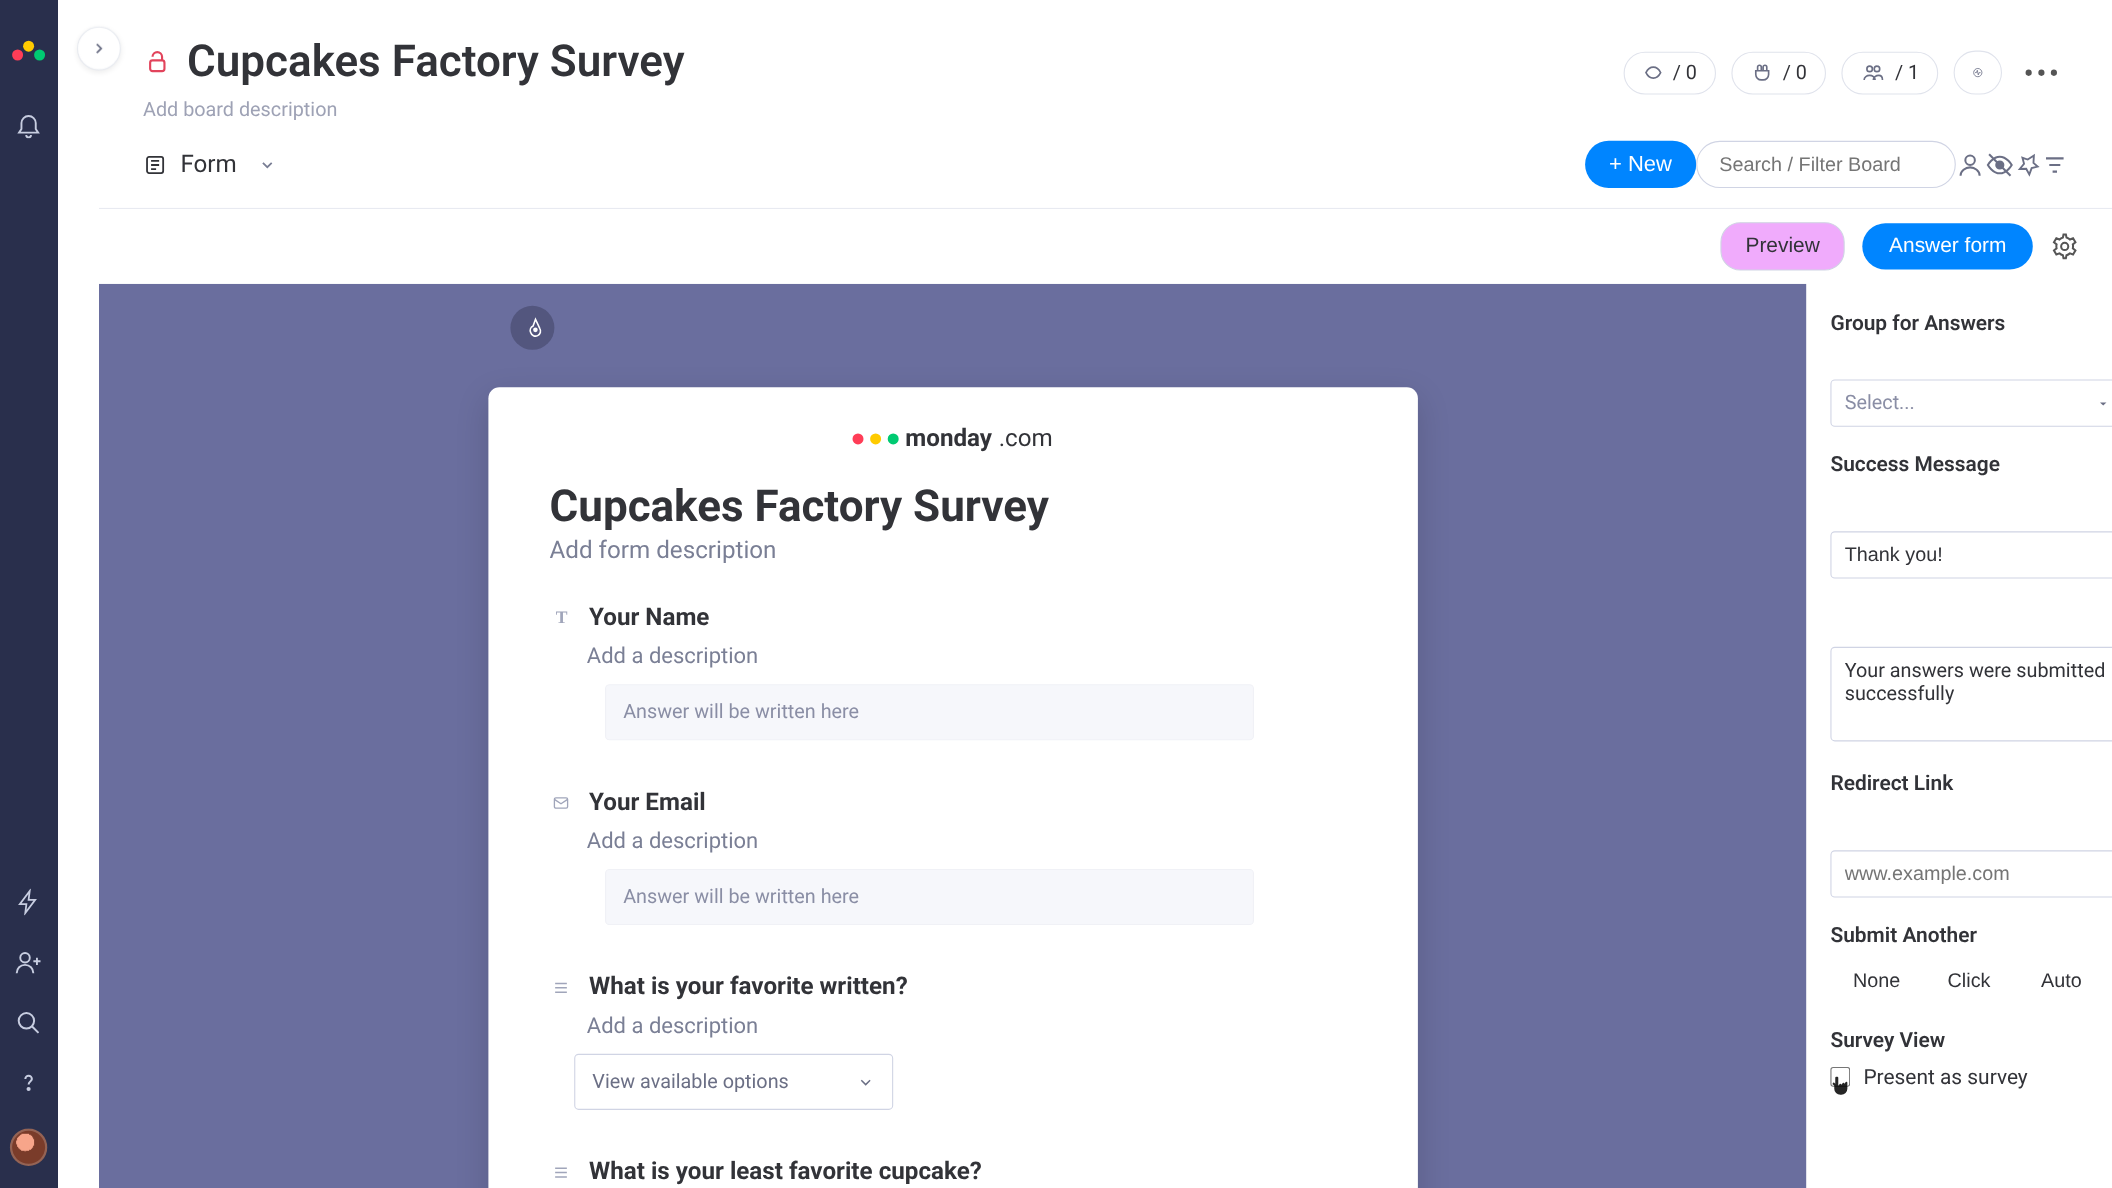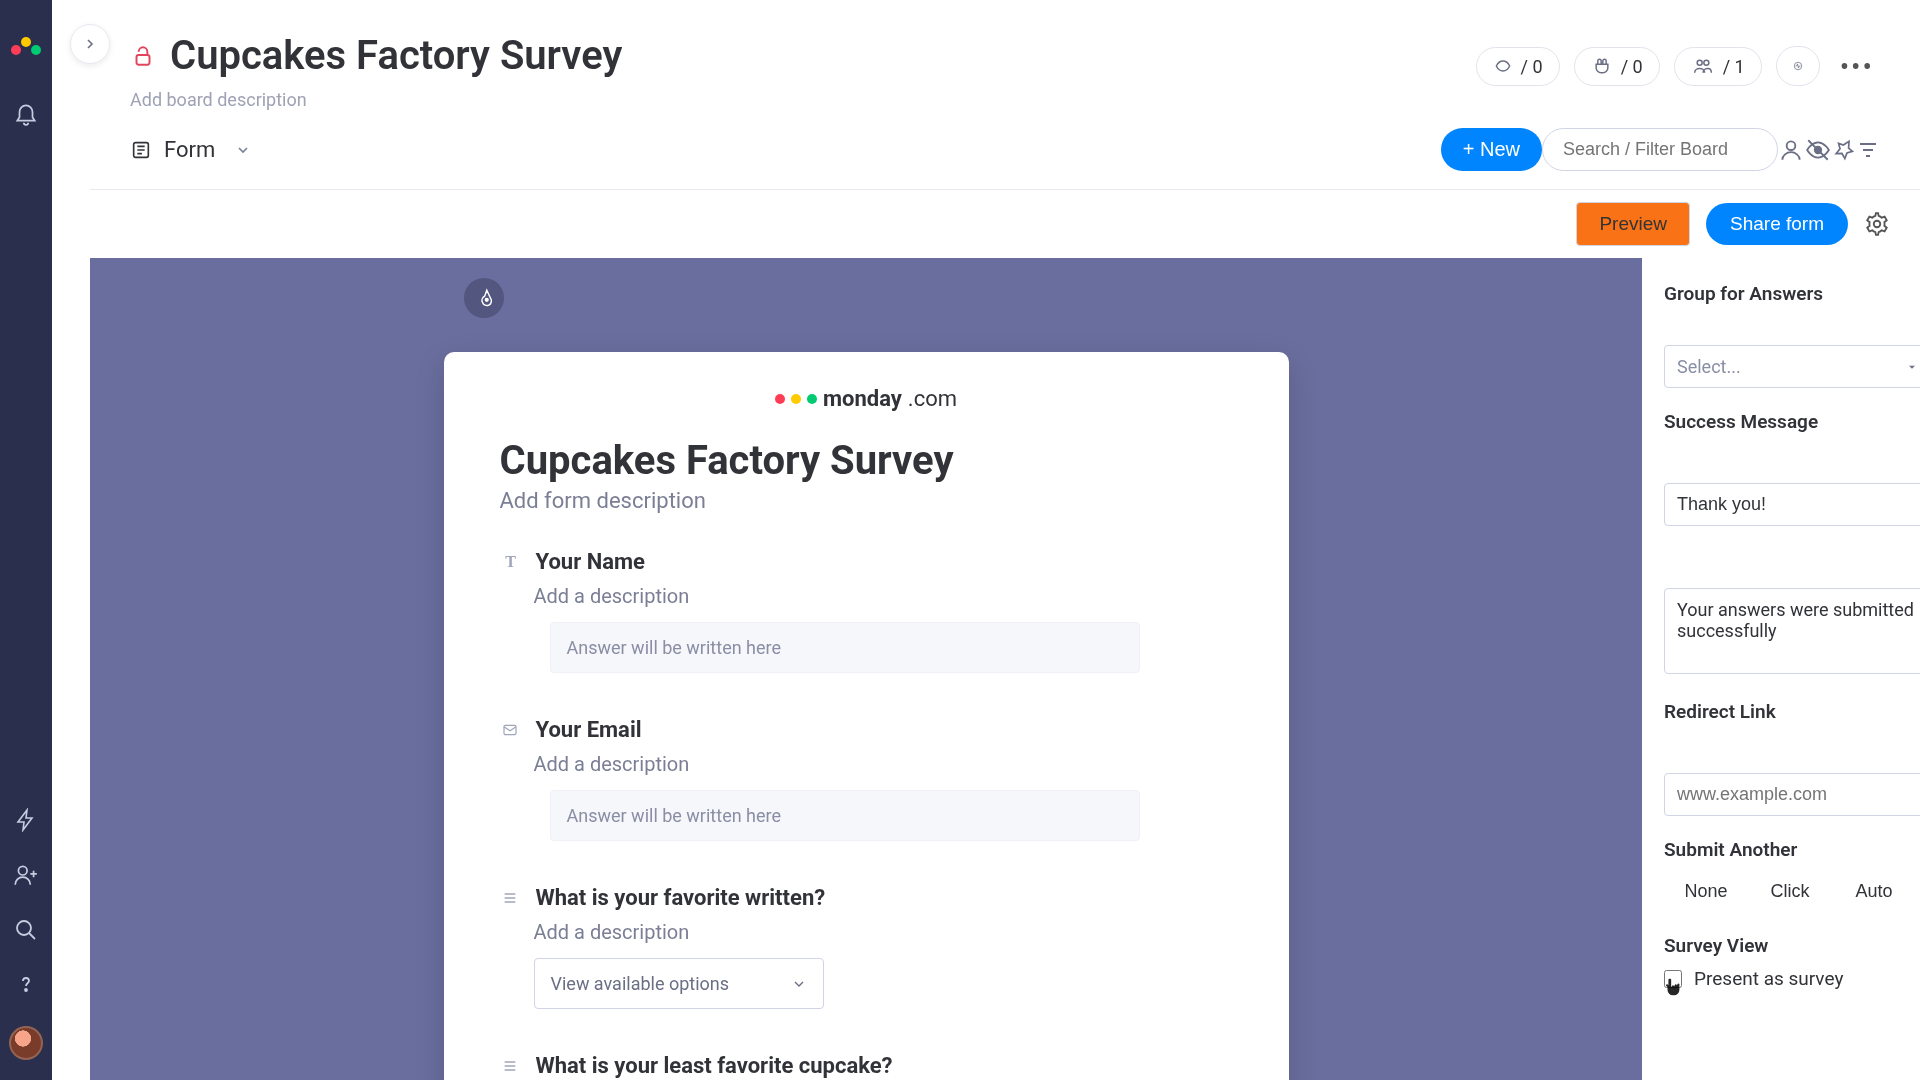--- a/index.html
+++ b/index.html
@@ -69,21 +69,21 @@
   border: 1px solid #d0d4e4; border-radius: 22px; padding: 10px 20px;
   font-size: 18px; color: #7a7f95; width: 236px; outline: none;
 }
 .icon-btn { color: #6b6f85; cursor: pointer; }
 
 .secondary-row {
   display: flex; align-items: center; justify-content: flex-end;
   gap: 16px; padding: 12px 30px 12px 40px;
 }
 .btn-preview {
-  border: 1px solid #d0d4e4; background: #f97316; border-radius: 4px;
+  border: 1px solid #d0d4e4; background: #f0abfc; border-radius: 18px;
   padding: 10px 22px; font-size: 19px; cursor: pointer; color: #323338;
 }
 .btn-share {
   border: none; background: #0085ff; color: #fff; border-radius: 22px;
   padding: 10px 24px; font-size: 19px; cursor: pointer;
 }
 .gear { color: #555; cursor: pointer; }
 
 
 .workspace { flex: 1; display: flex; overflow: hidden; }
@@ -114,21 +114,21 @@
 .question { margin-bottom: 44px; }
 .q-head { display: flex; align-items: center; gap: 14px; }
 .q-icon { color: #a0a5ba; width: 22px; text-align: center; }
 .q-title { font-size: 22px; font-weight: 700; color: #323338; }
 .q-sub { font-size: 20px; color: #7a7f95; margin: 10px 0 14px 34px; }
 .q-input {
   margin-left: 50px; width: 590px; background: #f6f7fb; border: 1px solid #f0f1f6; border-radius: 4px;
   padding: 14px 16px; font-size: 18px; color: #8a8ea5;
 }
 .q-select {
-  margin-left: 34px; width: 290px; border: 1px solid #d0d4e4; border-radius: 4px;
+  margin-left: 22px; width: 290px; border: 1px solid #d0d4e4; border-radius: 4px;
   padding: 14px 16px; font-size: 18px; color: #6b6f85;
   display: flex; align-items: center; justify-content: space-between; cursor: pointer;
 }
 
 
 .settings {
   width: 278px; flex: 0 0 278px; padding: 24px 16px 0 22px; background: #fff; overflow: hidden;
 }
 .set-label { font-size: 19px; font-weight: 600; color: #323338; margin-bottom: 10px; display:flex; justify-content: space-between; align-items:center; padding-right: 2px;}
 .set-select, .set-input, .set-textarea {
@@ -288,21 +288,21 @@
       <span class="icon-btn">
         <svg width="24" height="24" viewBox="0 0 24 24" fill="none" stroke="currentColor" stroke-width="2">
             <path d="M4 6h16M7 12h10M10 18h4"></path>
           </svg>
       </span>
     </div>
   </div>
 
   <div class="secondary-row">
     <button class="btn-preview">Preview</button>
-    <button class="btn-share">Share form</button>
+    <button class="btn-share">Answer form</button>
     <span class="gear">
       <svg width="26" height="26" viewBox="0 0 24 24" fill="none" stroke="currentColor" stroke-width="1.7">
           <circle cx="12" cy="12" r="3"></circle>
           <path d="M19 12a7 7 0 00-.2-1.7l2.2-1.7-2-3.4-2.6 1a7 7 0 00-2.9-1.7L13 2h-2l-.5 2.5A7 7 0 007.6 6.2l-2.6-1-2 3.4 2.2 1.7A7 7 0 005 12c0 .6.1 1.1.2 1.7L3 15.4l2 3.4 2.6-1a7 7 0 002.9 1.7L11 22h2l.5-2.5a7 7 0 002.9-1.7l2.6 1 2-3.4-2.2-1.7c.1-.6.2-1.1.2-1.7z"></path>
         </svg>
     </span>
   </div>
 
   <div class="workspace">
 

